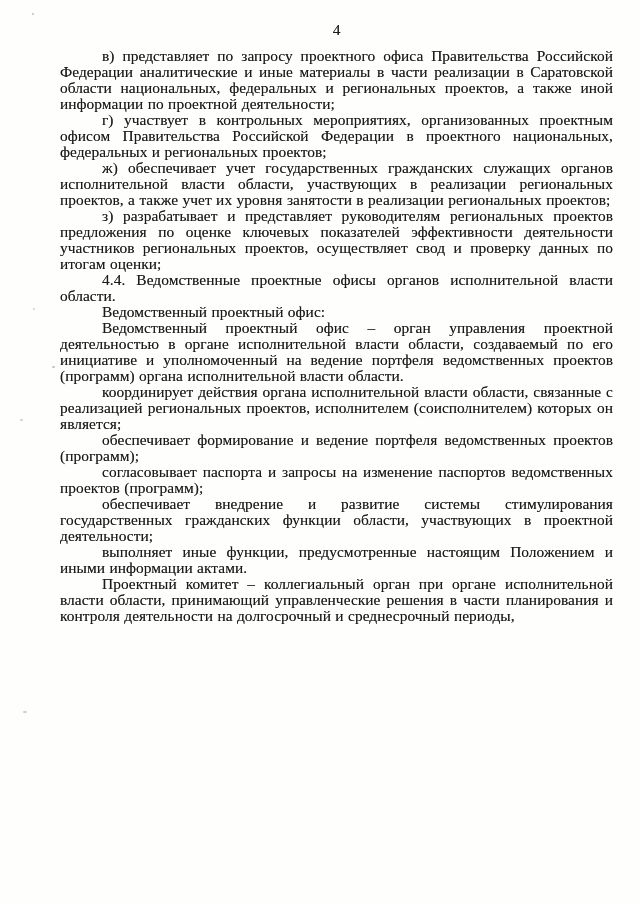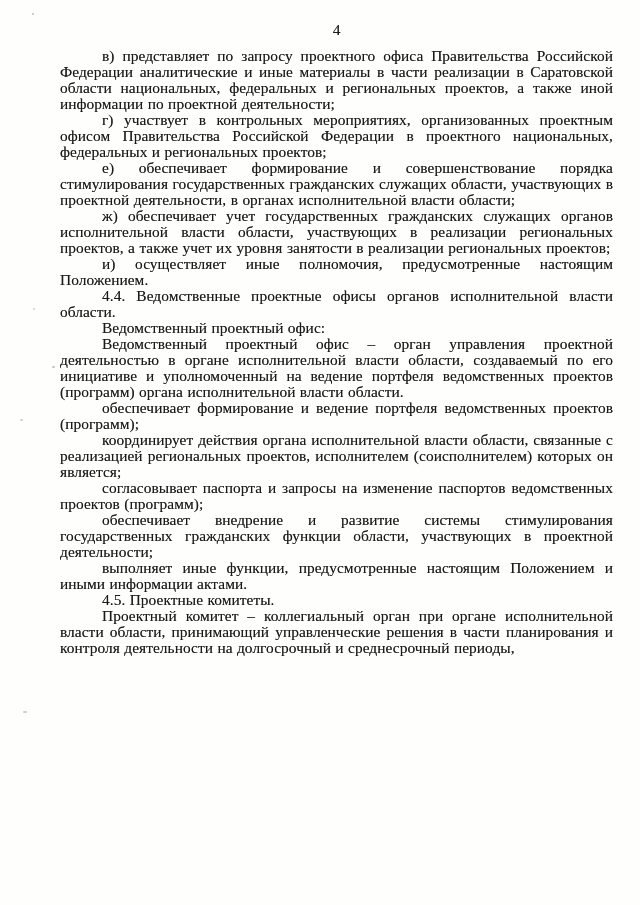--- a/index.html
+++ b/index.html
@@ -61,32 +61,30 @@
 </style>
 </head>
 <body>
 
 <div class="page">
   <div class="page-number">4</div>
 
   <div class="content">
     <p>в) представляет по запросу проектного офиса Правительства Российской Федерации аналитические и иные материалы в части реализации в Саратовской области национальных, федеральных и региональных проектов, а также иной информации по проектной деятельности;</p>
     <p>г) участвует в контрольных мероприятиях, организованных проектным офисом Правительства Российской Федерации в проектного национальных, федеральных и региональных проектов;</p>
-    <p>е) обеспечивает формирование и совершенствование порядка стимулирования государственных гражданских служащих области, участвующих в проектной деятельности, в органах исполнительной власти области;</p>
     <p>ж) обеспечивает учет государственных гражданских служащих органов исполнительной власти области, участвующих в реализации региональных проектов, а также учет их уровня занятости в реализации региональных проектов;</p>
-    <p>и) осуществляет иные полномочия, предусмотренные настоящим Положением.</p>
+    <p>з) разрабатывает и представляет руководителям региональных проектов предложения по оценке ключевых показателей эффективности деятельности участников региональных проектов, осуществляет свод и проверку данных по итогам оценки;</p>
     <p>4.4. Ведомственные проектные офисы органов исполнительной власти области.</p>
     <p>Ведомственный проектный офис:</p>
     <p>Ведомственный проектный офис – орган управления проектной деятельностью в органе исполнительной власти области, создаваемый по его инициативе и уполномоченный на ведение портфеля ведомственных проектов (программ) органа исполнительной власти области.</p>
+    <p>координирует действия органа исполнительной власти области, связанные с реализацией региональных проектов, исполнителем (соисполнителем) которых он является;</p>
     <p>обеспечивает формирование и ведение портфеля ведомственных проектов (программ);</p>
-    <p>координирует действия органа исполнительной власти области, связанные с реализацией региональных проектов, исполнителем (соисполнителем) которых он является;</p>
     <p>согласовывает паспорта и запросы на изменение паспортов ведомственных проектов (программ);</p>
     <p>обеспечивает внедрение и развитие системы стимулирования государственных гражданских функции области, участвующих в проектной деятельности;</p>
     <p>выполняет иные функции, предусмотренные настоящим Положением и иными информации актами.</p>
-    <p>4.5. Проектные комитеты.</p>
     <p>Проектный комитет – коллегиальный орган при органе исполнительной власти области, принимающий управленческие решения в части планирования и контроля деятельности на долгосрочный и среднесрочный периоды,</p>
   </div>
 
   <div class="speck s1"></div>
   <div class="speck s2"></div>
   <div class="speck s3"></div>
   <div class="speck s4"></div>
   <div class="speck s5"></div>
 </div>
 

